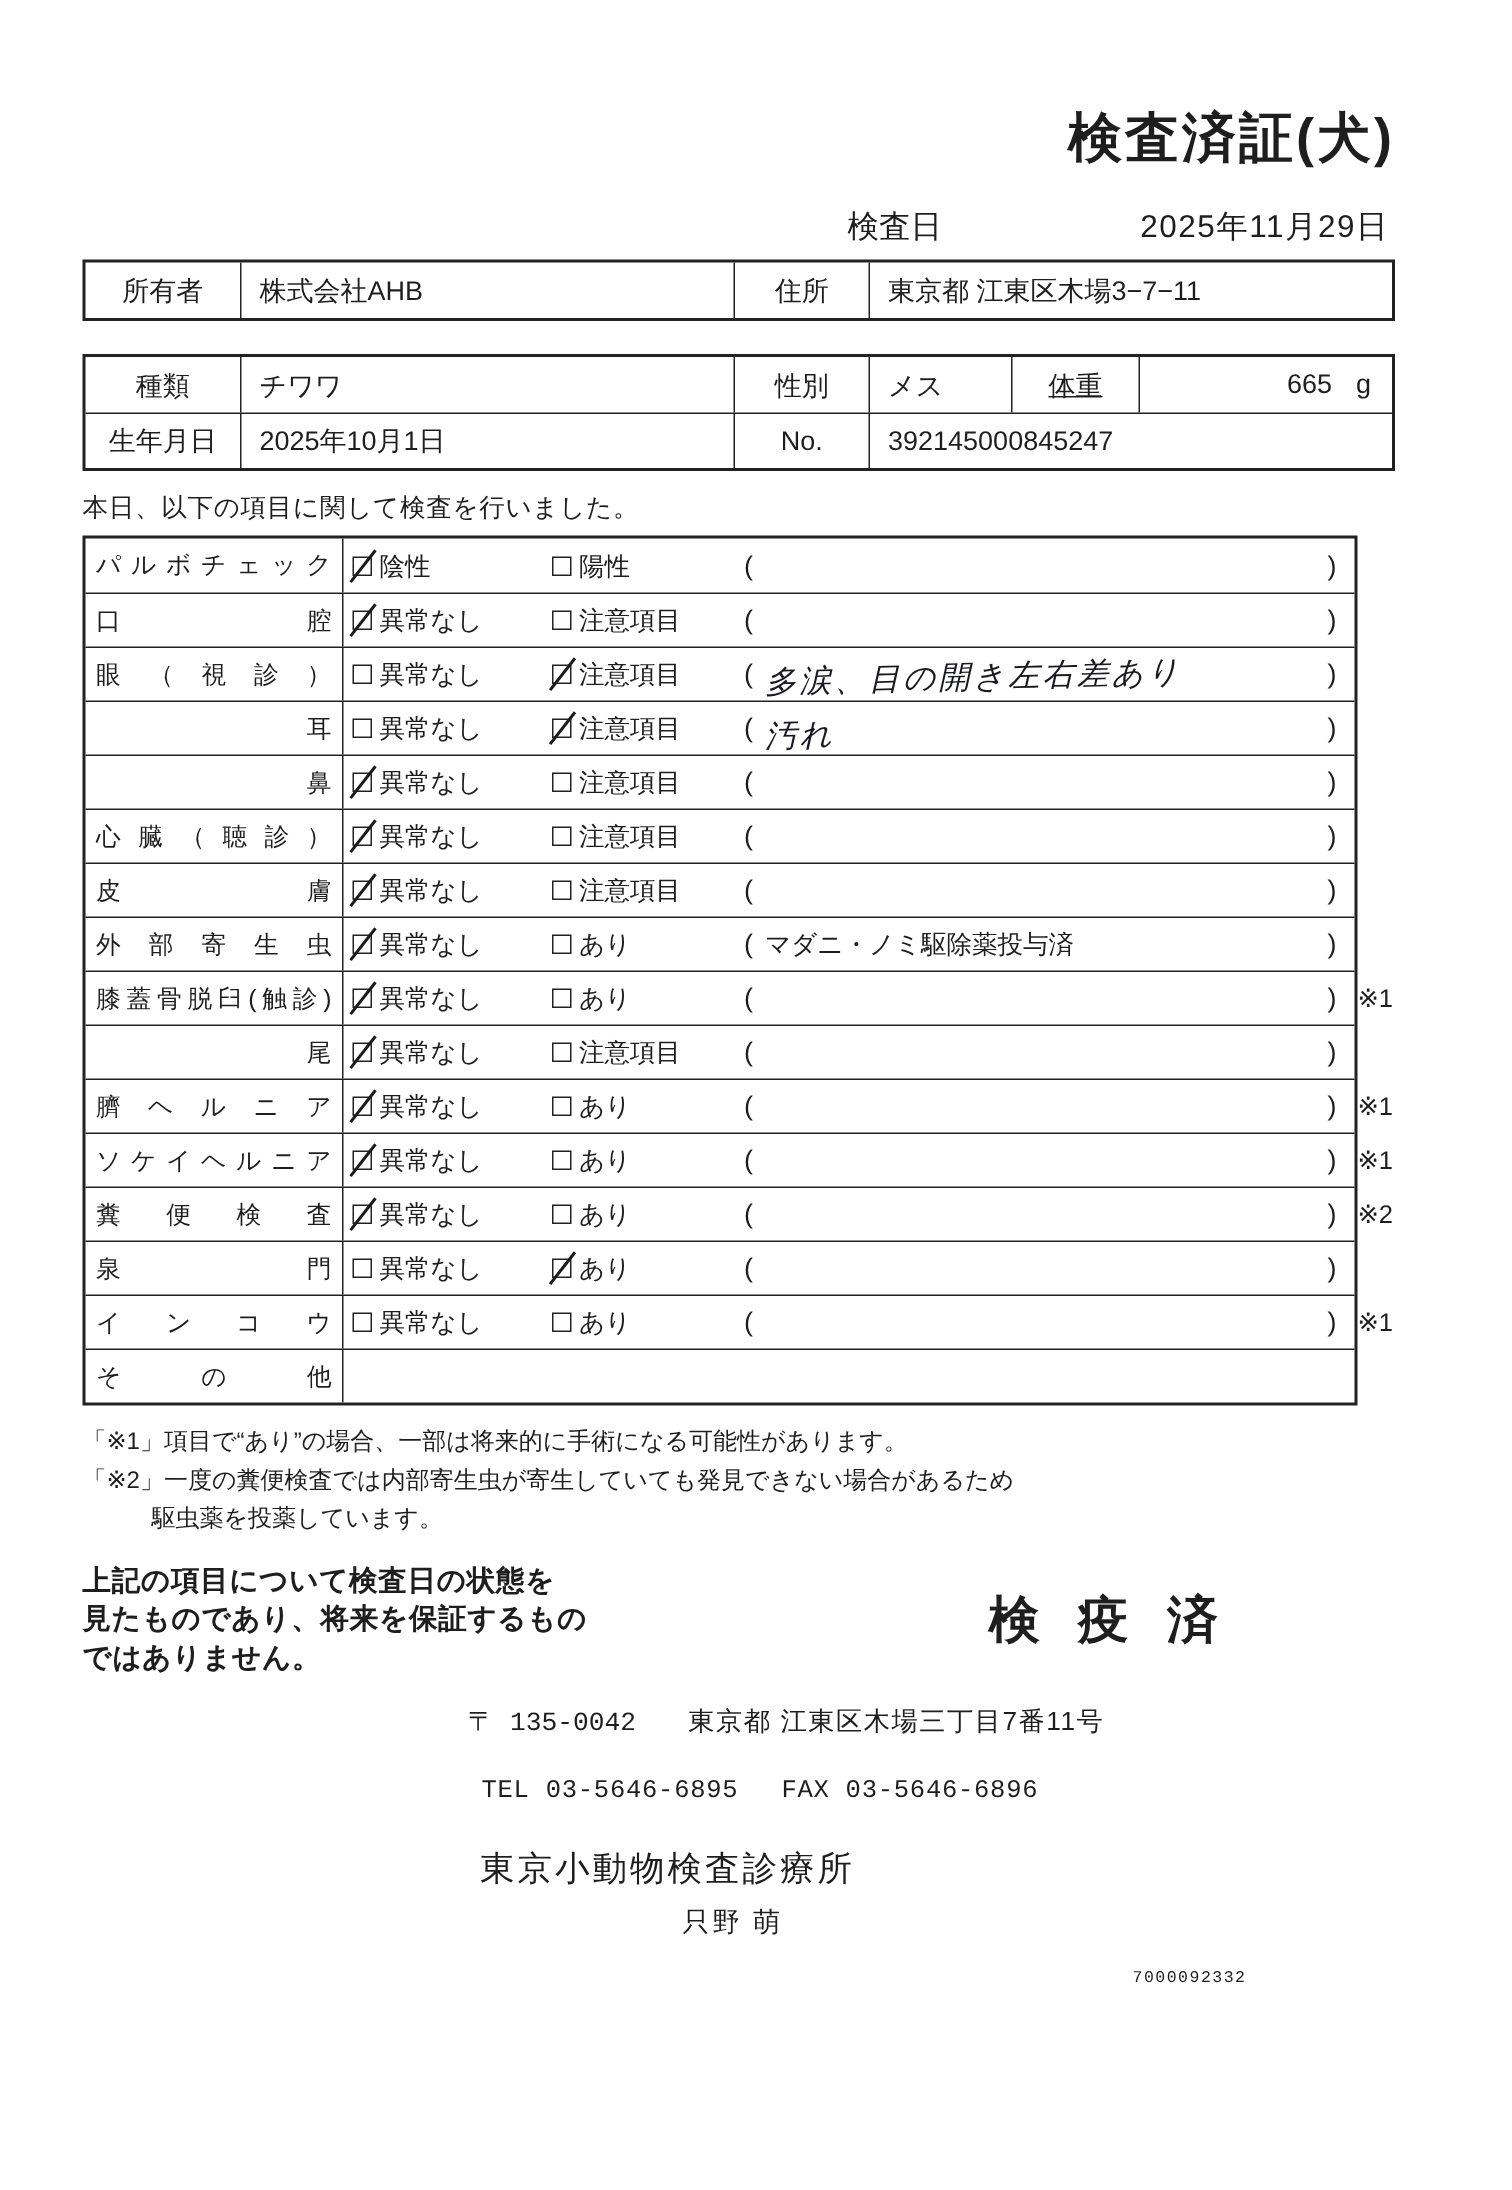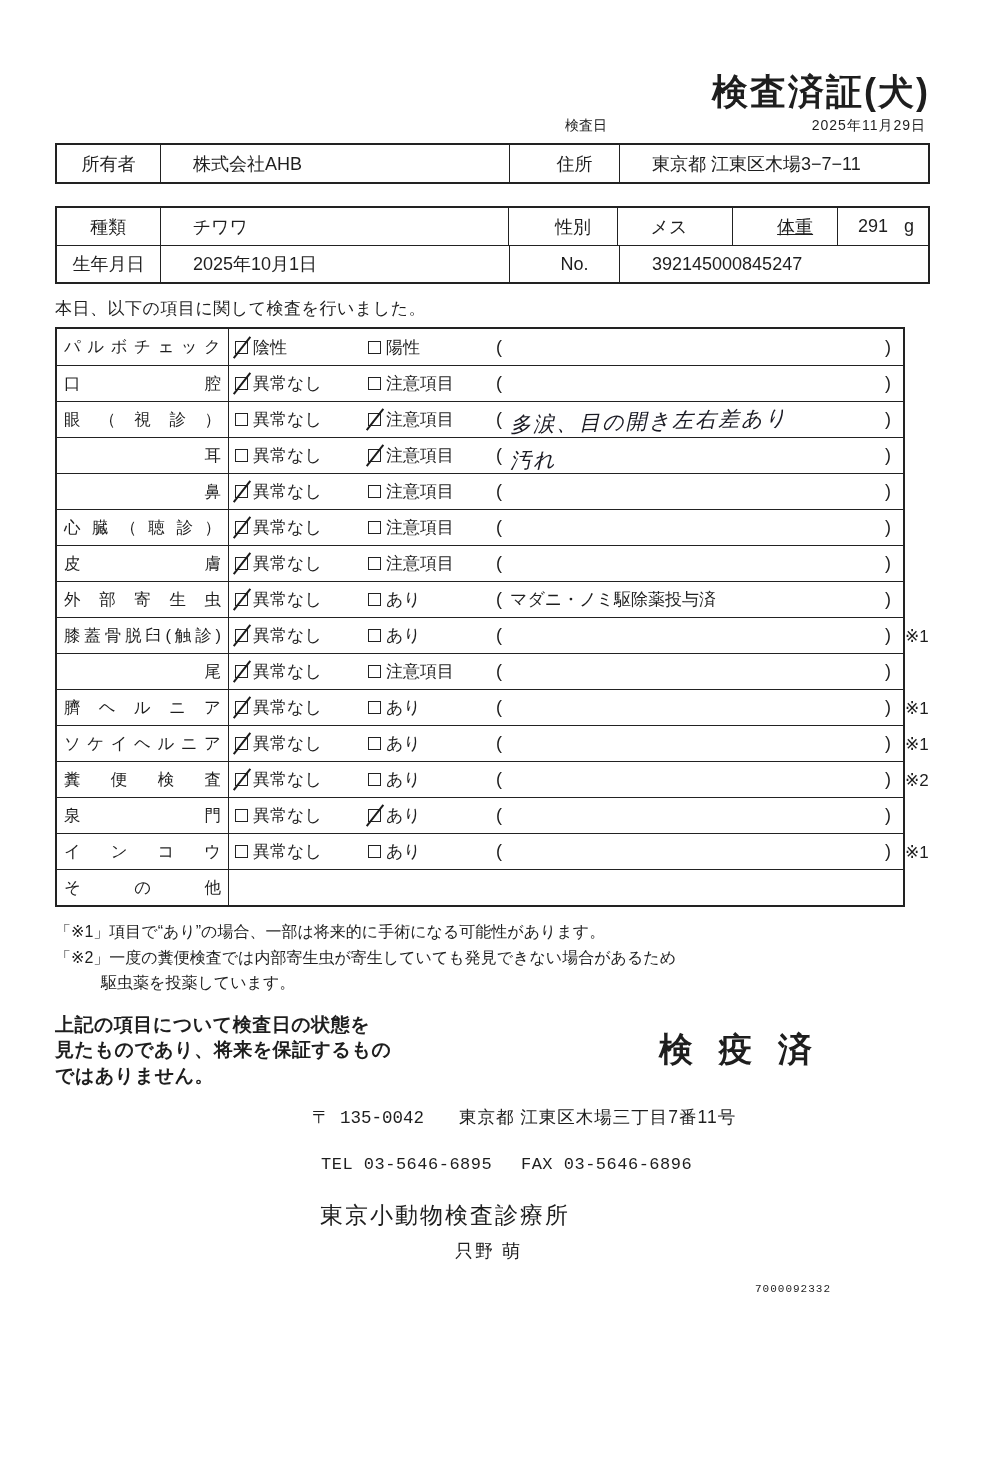--- a/index.html
+++ b/index.html
@@ -8,27 +8,27 @@
     width: 1008px; height: 1460px;
     font-family: "Liberation Sans","DejaVu Sans",sans-serif;
     color: #1e1e1e;
     overflow: hidden;
   }
   .page { width: 1008px; height: 1460px; padding: 68px 0 0 55px; position: relative; }
   .content { width: 875px; }
 
   .doc-title { text-align: right; font-size: 36px; font-weight: 700; letter-spacing: 2px; }
 
-  .date-row { display: flex; align-items: baseline; font-size: 14px; }
+  .date-row { display: flex; align-items: baseline; margin-top: 20px; font-size: 21px; }
   .date-label { margin-left: 510px; }
   .date-value { margin-left: auto; margin-right: 4px; letter-spacing: 1px; }
 
   
   .htable { border: 2px solid #222; margin-top: 8px; }
-  .hrow { display: flex; height: 37px; align-items: stretch; gap: 20px; }
+  .hrow { display: flex; height: 37px; align-items: stretch; }
   .hrow + .hrow { border-top: 1.5px solid #222; }
   .hcell { display: flex; align-items: center; font-size: 18px; border-right: 1.5px solid #222; }
   .hcell:last-child { border-right: none; }
   .lab { justify-content: center; }
   .val { padding-left: 12px; }
   .w-lab1 { width: 104px; }
   .w-val1 { width: 329px; }
   .w-lab2 { width: 90px; }
   .w-sex  { width: 95px; }
   .w-wlab { width: 85px; text-decoration: underline; }
@@ -107,21 +107,21 @@
     <div class="gap"></div>
 
     <div class="htable">
       <div class="hrow">
         <div class="hcell lab w-lab1">種類</div>
         <div class="hcell val w-val1">チワワ</div>
         <div class="hcell lab w-lab2">性別</div>
         <div class="hcell val w-sex">メス</div>
         <div class="hcell lab w-wlab">体重</div>
         <div class="hcell w-weight">
-          <span>291</span>
+          <span>665</span>
           <span class="unit">g</span>
         </div>
       </div>
       <div class="hrow">
         <div class="hcell lab w-lab1">生年月日</div>
         <div class="hcell val w-val1">2025年10月1日</div>
         <div class="hcell lab w-lab2">No.</div>
         <div class="hcell val w-rest">392145000845247</div>
       </div>
     </div>

